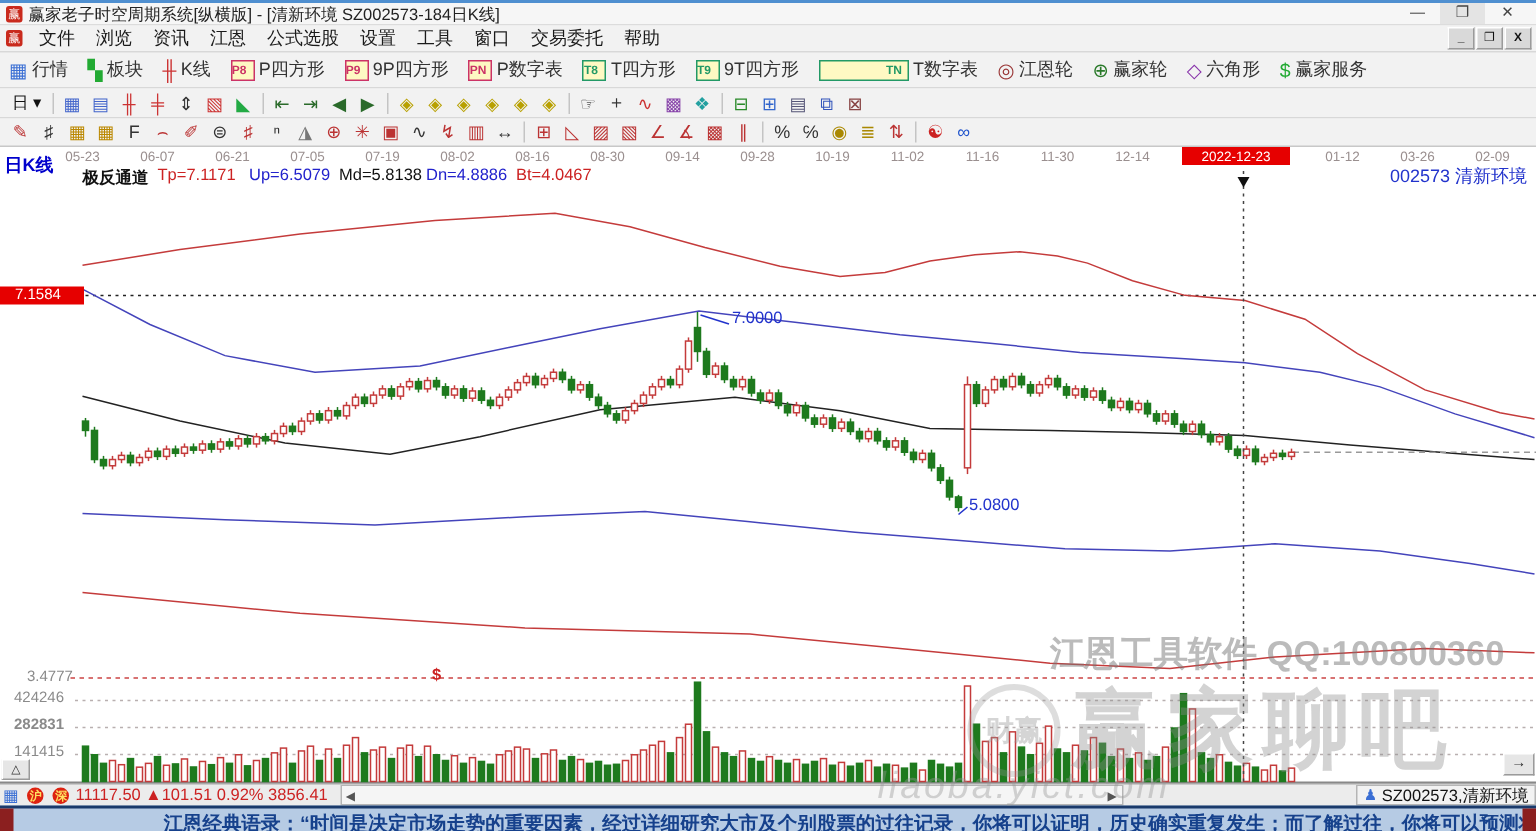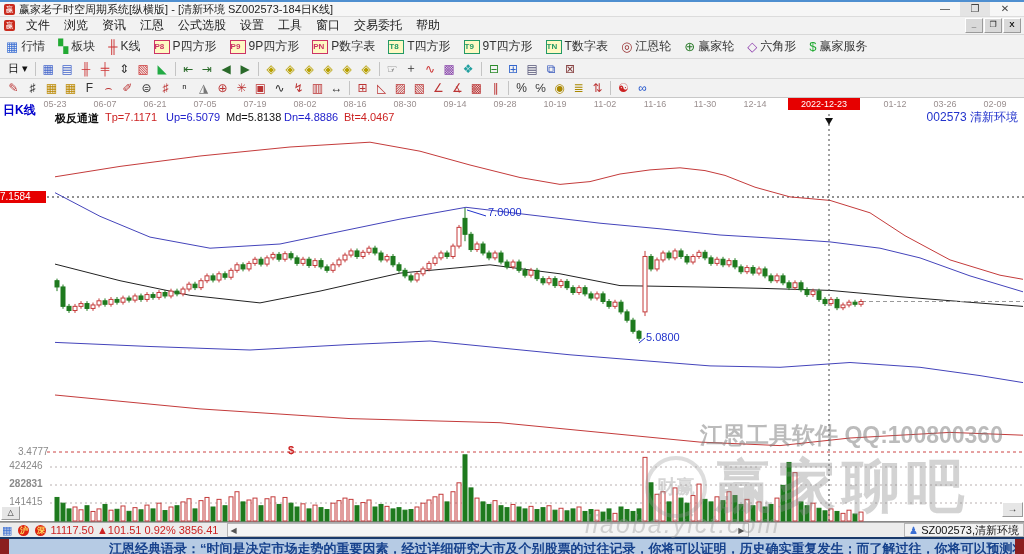--- a/index.html
+++ b/index.html
@@ -40,21 +40,21 @@
   .chart{position:relative;width:1024px;height:424px;background:#fff;overflow:hidden;}
   .chart svg{position:absolute;left:0;top:0;}
   .dtick{position:absolute;top:1px;font-size:9px;color:#9a8f8f;transform:translateX(-50%);white-space:nowrap;}
   .dred{position:absolute;top:0;left:788px;width:72px;height:12px;background:#e60000;color:#fff;
     font-size:9px;line-height:12px;text-align:center;}
   .paneLabel{position:absolute;left:3px;top:4px;color:#0000cc;font-size:12px;font-weight:bold;}
   .indrow{position:absolute;left:0;top:13px;height:13px;width:1024px;font-size:11px;}
   .indrow span{position:absolute;white-space:nowrap;}
   .stockLabel{position:absolute;right:6px;top:11px;color:#2233cc;font-size:12px;}
   .pricemark{position:absolute;left:0;top:93px;width:46px;height:12px;background:#e60000;color:#fff;
-    font-size:10px;line-height:12px;padding-left:0;}
+    font-size:10px;line-height:12px;padding-left:10px;}
   .ann{position:absolute;font-size:11px;color:#2233cc;white-space:nowrap;}
   .annFloor{position:absolute;left:18px;top:348px;font-size:10px;color:#8a8a8a;}
   .dollar{position:absolute;left:288px;top:346px;color:#cc2222;font-size:11px;font-weight:bold;}
   .vlabel{position:absolute;left:4px;width:44px;text-align:center;font-size:10px;color:#8a8a8a;}
   .wm1{position:absolute;left:700px;top:322px;font-size:23px;font-weight:bold;
     color:rgba(120,120,120,.5);white-space:nowrap;pointer-events:none;}
   .wm2{position:absolute;left:714px;top:350px;font-size:58px;font-weight:bold;letter-spacing:6px;
     color:rgba(140,140,140,.38);white-space:nowrap;pointer-events:none;}
   .wmCircle{position:absolute;left:645px;top:358px;width:54px;height:54px;border:4px solid rgba(150,150,150,.32);
     border-radius:50%;display:flex;align-items:center;justify-content:center;font-size:19px;
@@ -145,21 +145,21 @@
     </span>
     <span class="tbtn">
       <span class="badge" style="color: rgb(34, 153, 102); border-color: rgb(34, 153, 102);">T8</span>
       <span class="tlabel">T四方形</span>
     </span>
     <span class="tbtn">
       <span class="badge" style="color: rgb(34, 153, 102); border-color: rgb(34, 153, 102);">T9</span>
       <span class="tlabel">9T四方形</span>
     </span>
     <span class="tbtn">
-      <span class="badge" style="color: rgb(34, 153, 102); border-color: rgb(34, 153, 102);">TN</span>
+      <span class="badge" style="color: rgb(34, 153, 102); border-color: rgb(34, 153, 102); padding-left: 44px;">TN</span>
       <span class="tlabel">T数字表</span>
     </span>
     <span class="tbtn">
       <span class="glyph" style="color: rgb(153, 51, 51);">◎</span>
       <span class="tlabel">江恩轮</span>
     </span>
     <span class="tbtn">
       <span class="glyph" style="color: rgb(42, 122, 42);">⊕</span>
       <span class="tlabel">赢家轮</span>
     </span>

